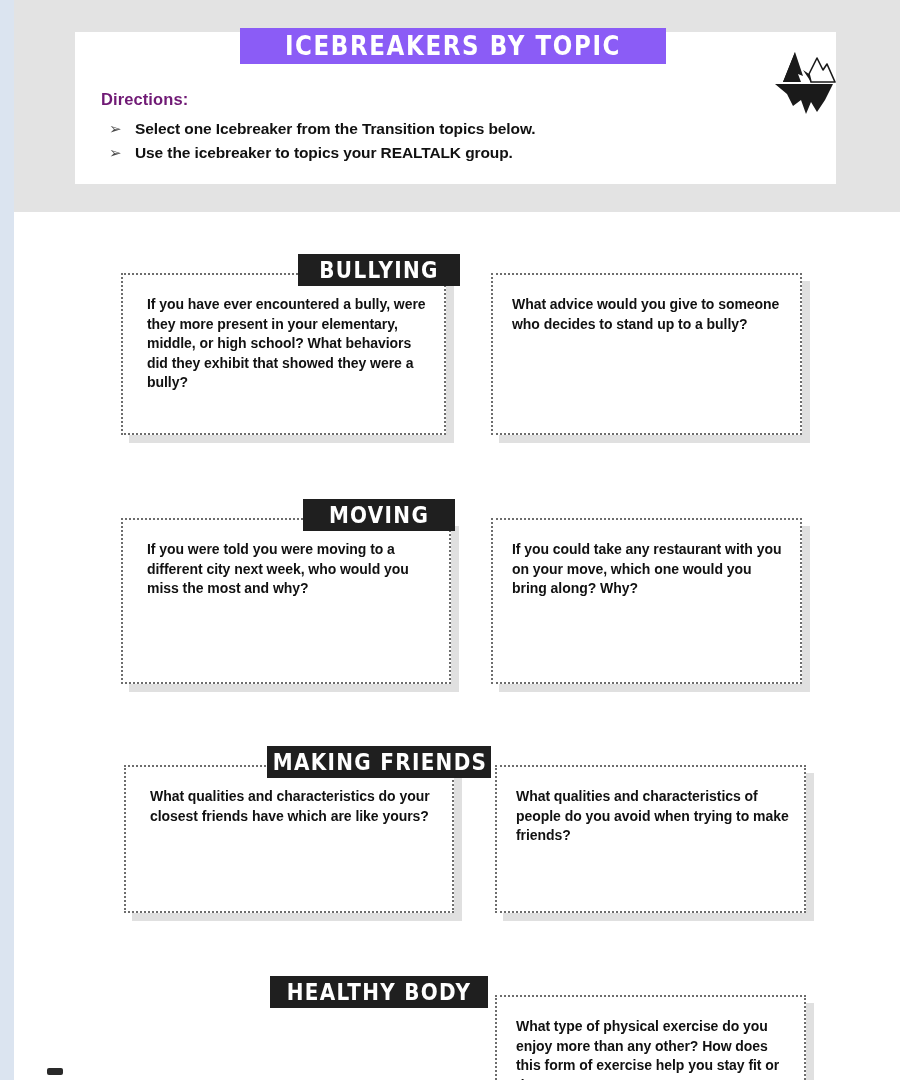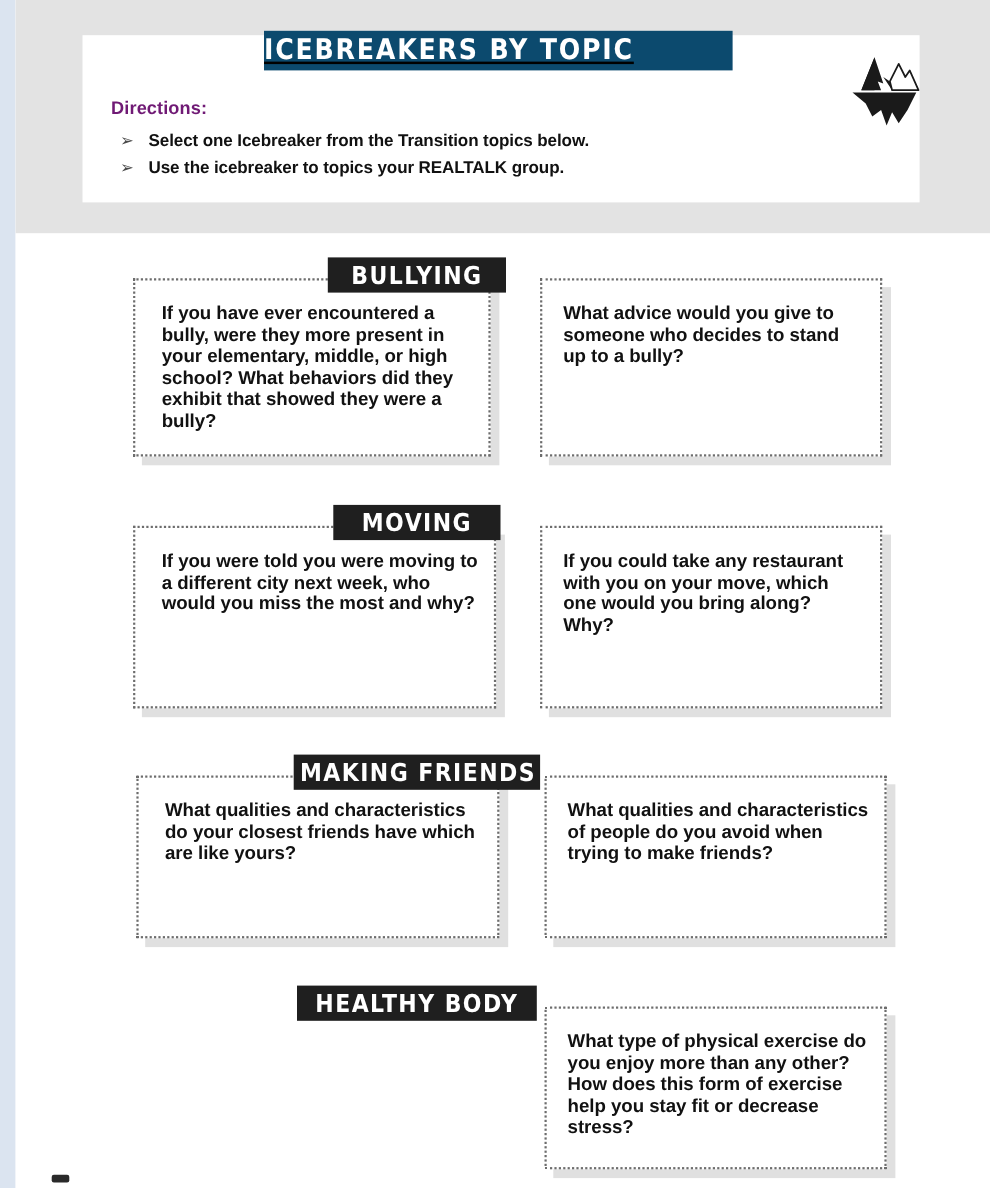--- a/index.html
+++ b/index.html
@@ -44,26 +44,25 @@
     height: 152px;
     background: #ffffff;
   }
 
   #title-banner {
     position: absolute;
     left: 226px;
     top: 28px;
     width: 426px;
     height: 36px;
-    background: #0c4a6e;
+    background: #8b5cf6;
     display: flex;
     align-items: center;
-    justify-content: flex-start;
+    justify-content: center;
     z-index: 5;
-    text-decoration: underline;
   }
   #title-banner .banner-text {
     color: #ffffff;
     font-family: "DejaVu Sans", sans-serif;
     font-weight: bold;
     font-size: 23px;
     letter-spacing: 1.6px;
     line-height: 1;
     white-space: nowrap;
     transform: scaleY(1.12);
@@ -121,20 +120,21 @@
   #sections {
     position: absolute;
     left: 0;
     top: 212px;
     width: 886px;
   }
 
   .section {
     position: relative;
     width: 730px;
+    margin-top: 20px;
   }
 
   .section-banner {
     position: absolute;
     height: 32px;
     background: #1f1f1f;
     display: flex;
     align-items: center;
     justify-content: center;
     z-index: 6;
@@ -184,21 +184,21 @@
     background: #ffffff;
     border: 2px dotted #6d6d6d;
     box-sizing: border-box;
     z-index: 2;
   }
   .card-text {
     position: absolute;
     left: 19px;
     top: 20px;
     right: 14px;
-    font-size: 17px;
+    font-size: 14px;
     font-weight: bold;
     color: #111111;
     line-height: 19.5px;
     letter-spacing: -0.05px;
   }
   .card-text.indent {
     left: 24px;
   }
 
   #bottom-stub {

